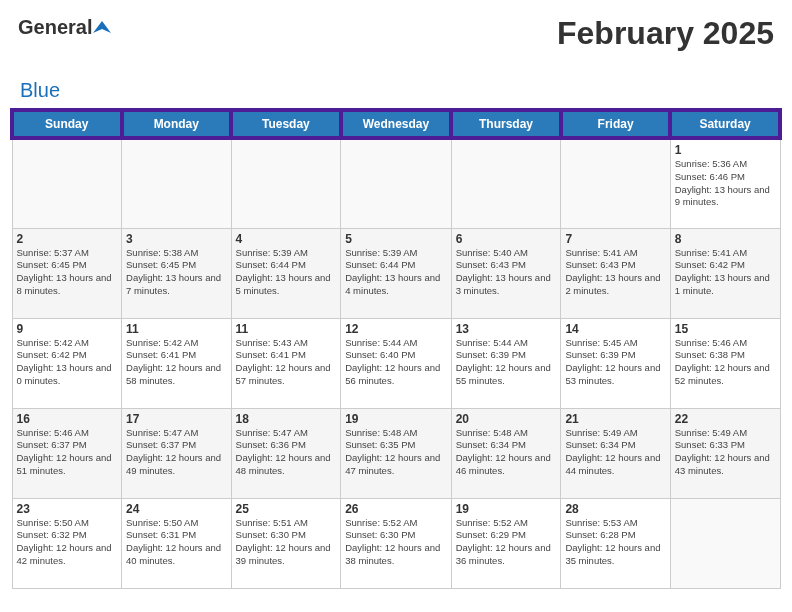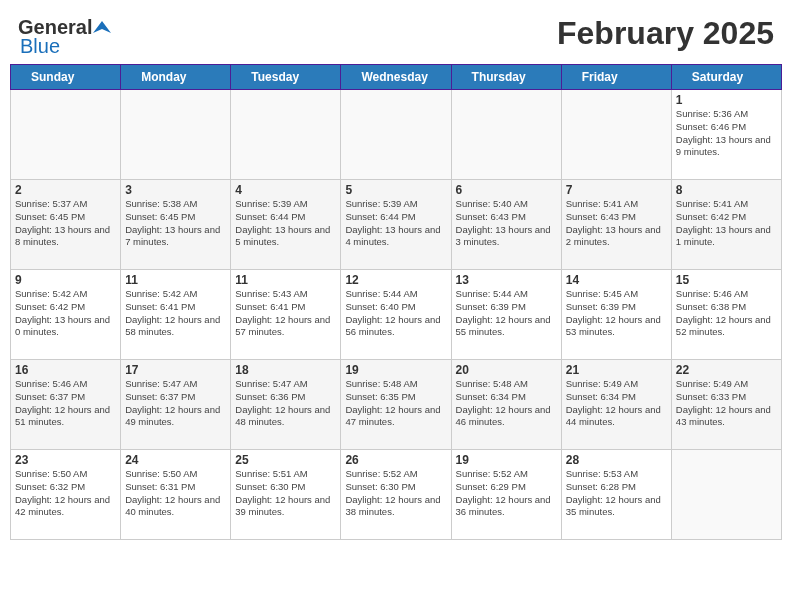--- a/index.html
+++ b/index.html
@@ -14,20 +14,21 @@
       display: flex;
       align-items: flex-start;
       justify-content: space-between;
       margin-bottom: 6px;
       padding: 6px 8px 0 8px;
     }
     .logo {
       display: flex;
       flex-direction: column;
       align-items: flex-start;
+      gap: 44px;
     }
     .title-block {
       text-align: left;
     }
     .month-title {
       font-size: 32px;
       font-weight: bold;
       color: #333;
       line-height: 1.1;
     }
@@ -40,22 +41,22 @@
       width: 100%;
       border-collapse: collapse;
       border: 1px solid #aaa;
     }
     .calendar th {
       background-color: #2b7bba;
       color: #fff;
       font-size: 12px;
       font-weight: bold;
       padding: 5px 20px;
-      text-align: left;
-      border: 1px solid #4c1d95;
+      text-align: center;
+      border: 4px solid #4c1d95;
     }
     .calendar td {
       vertical-align: top;
       border: 1px solid #ccc;
       padding: 3px 4px;
       width: 110px;
       min-height: 80px;
       height: 90px;
       background: #fff;
     }

